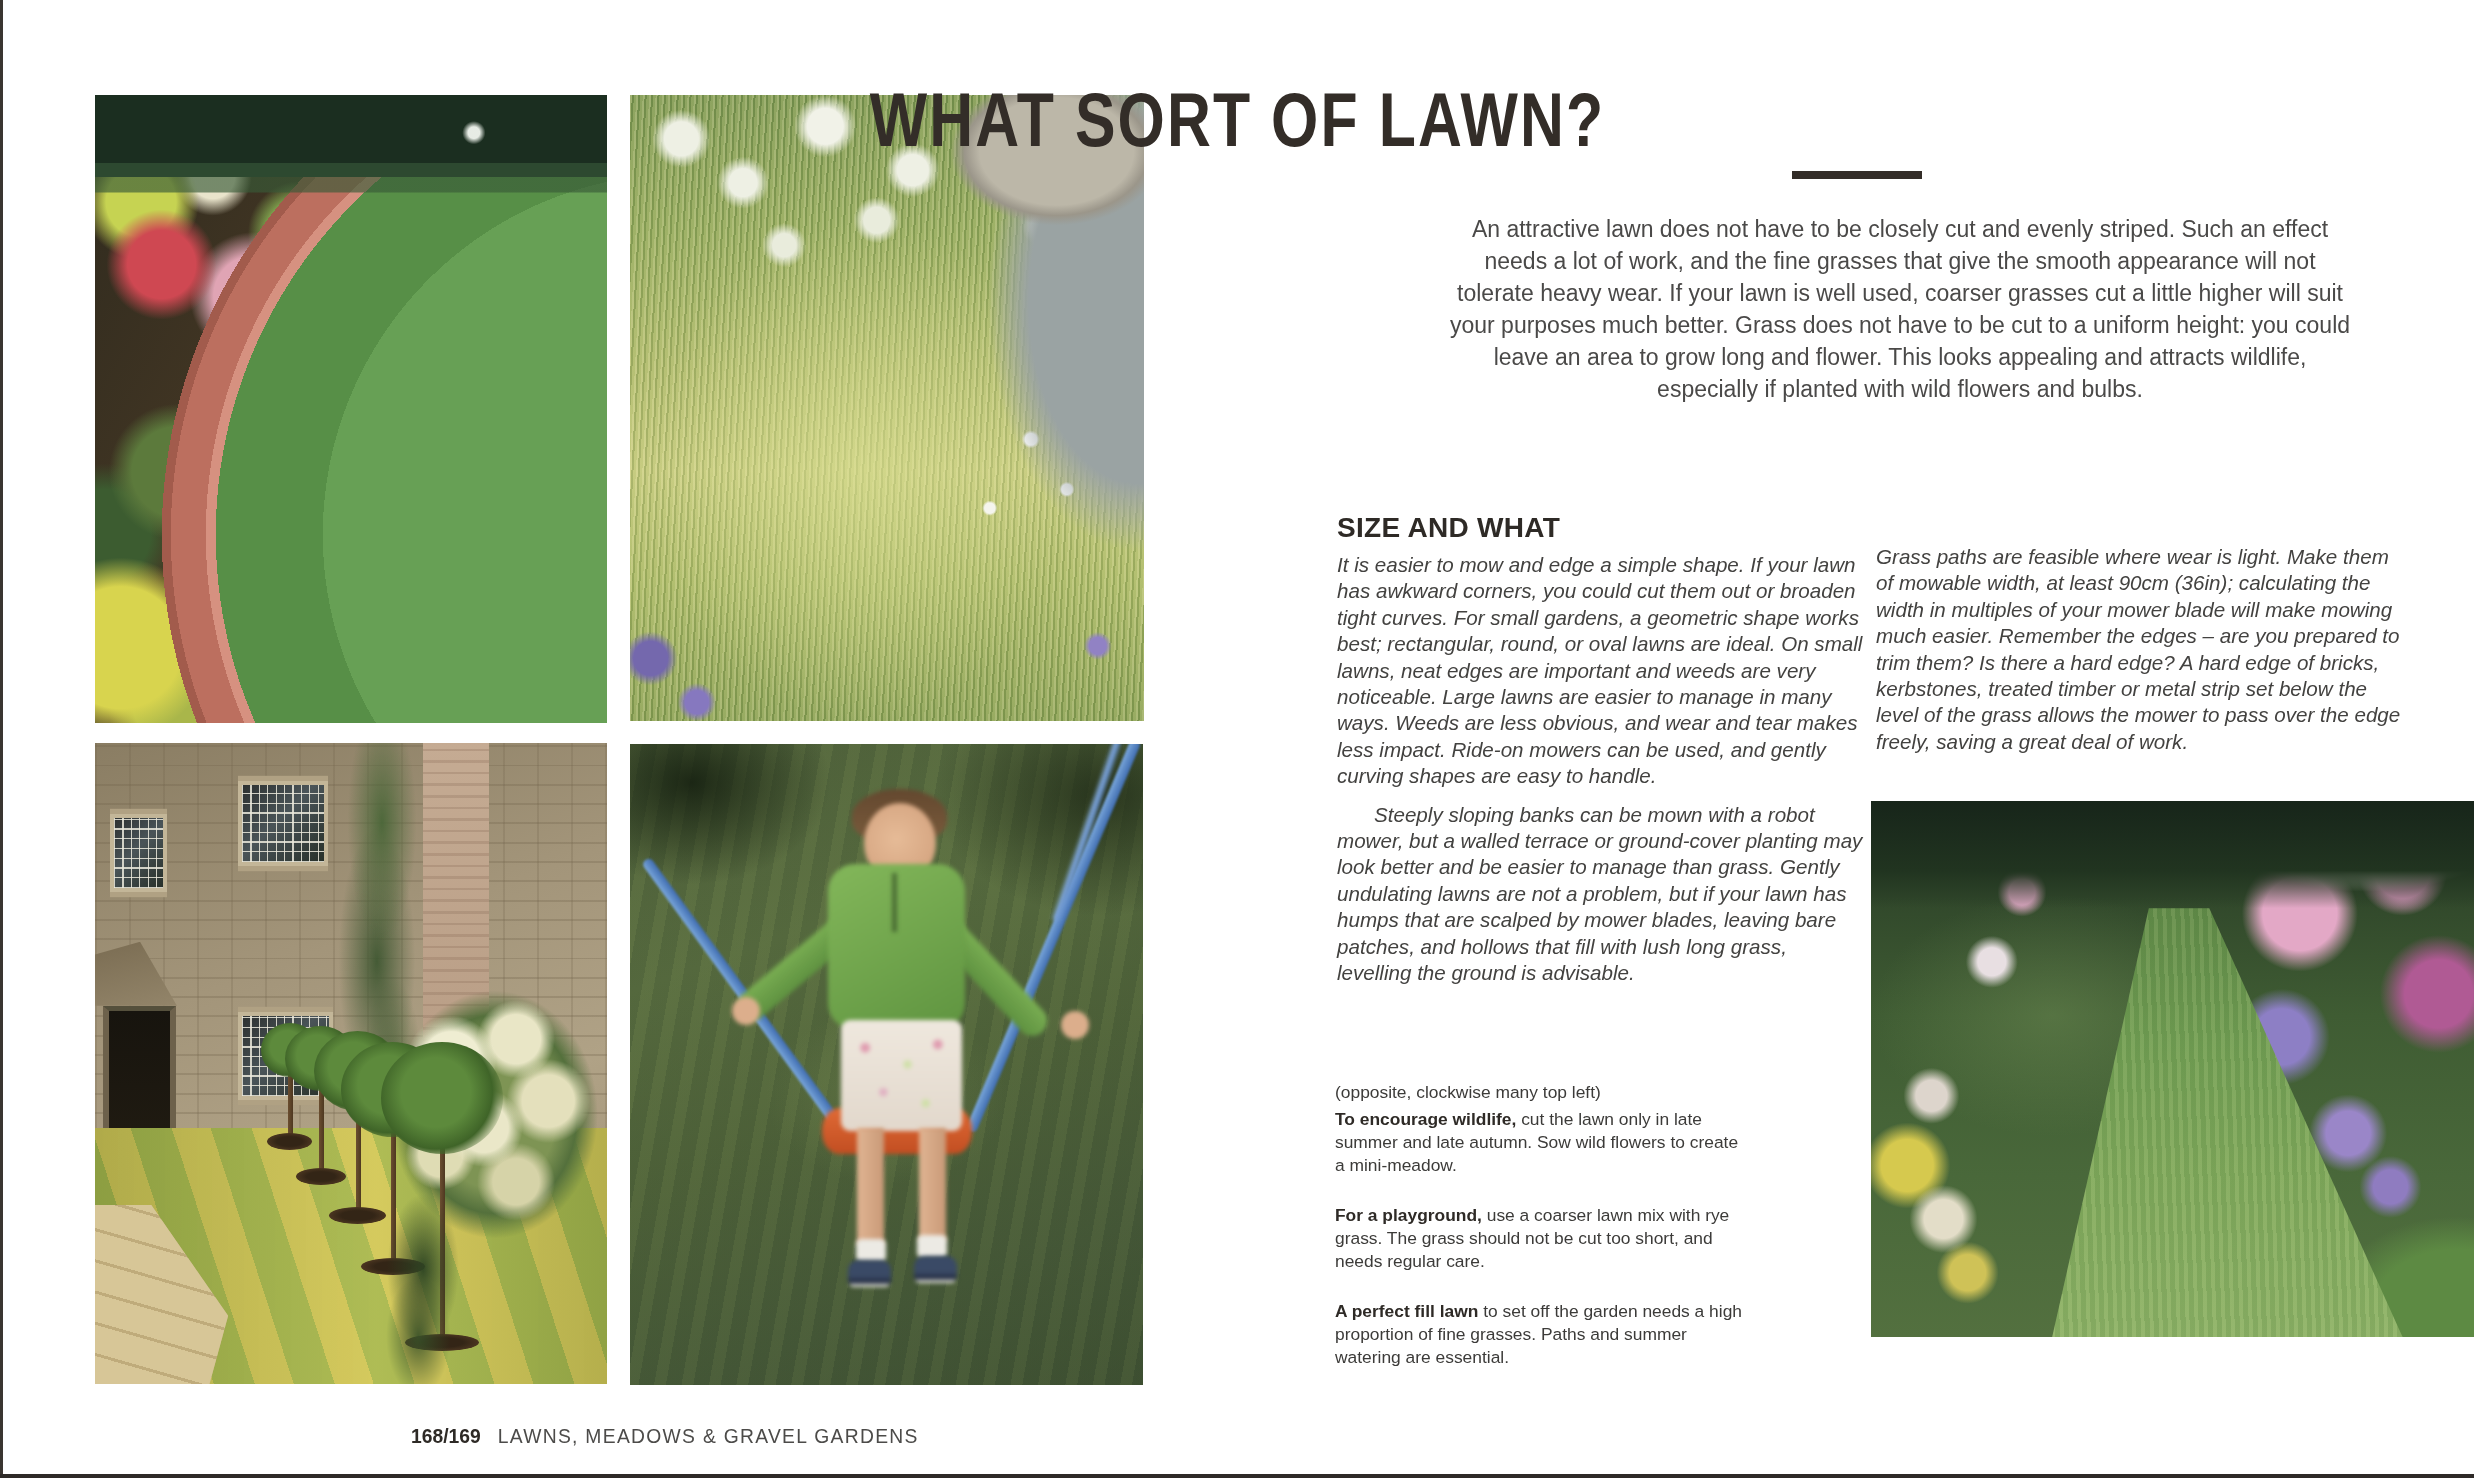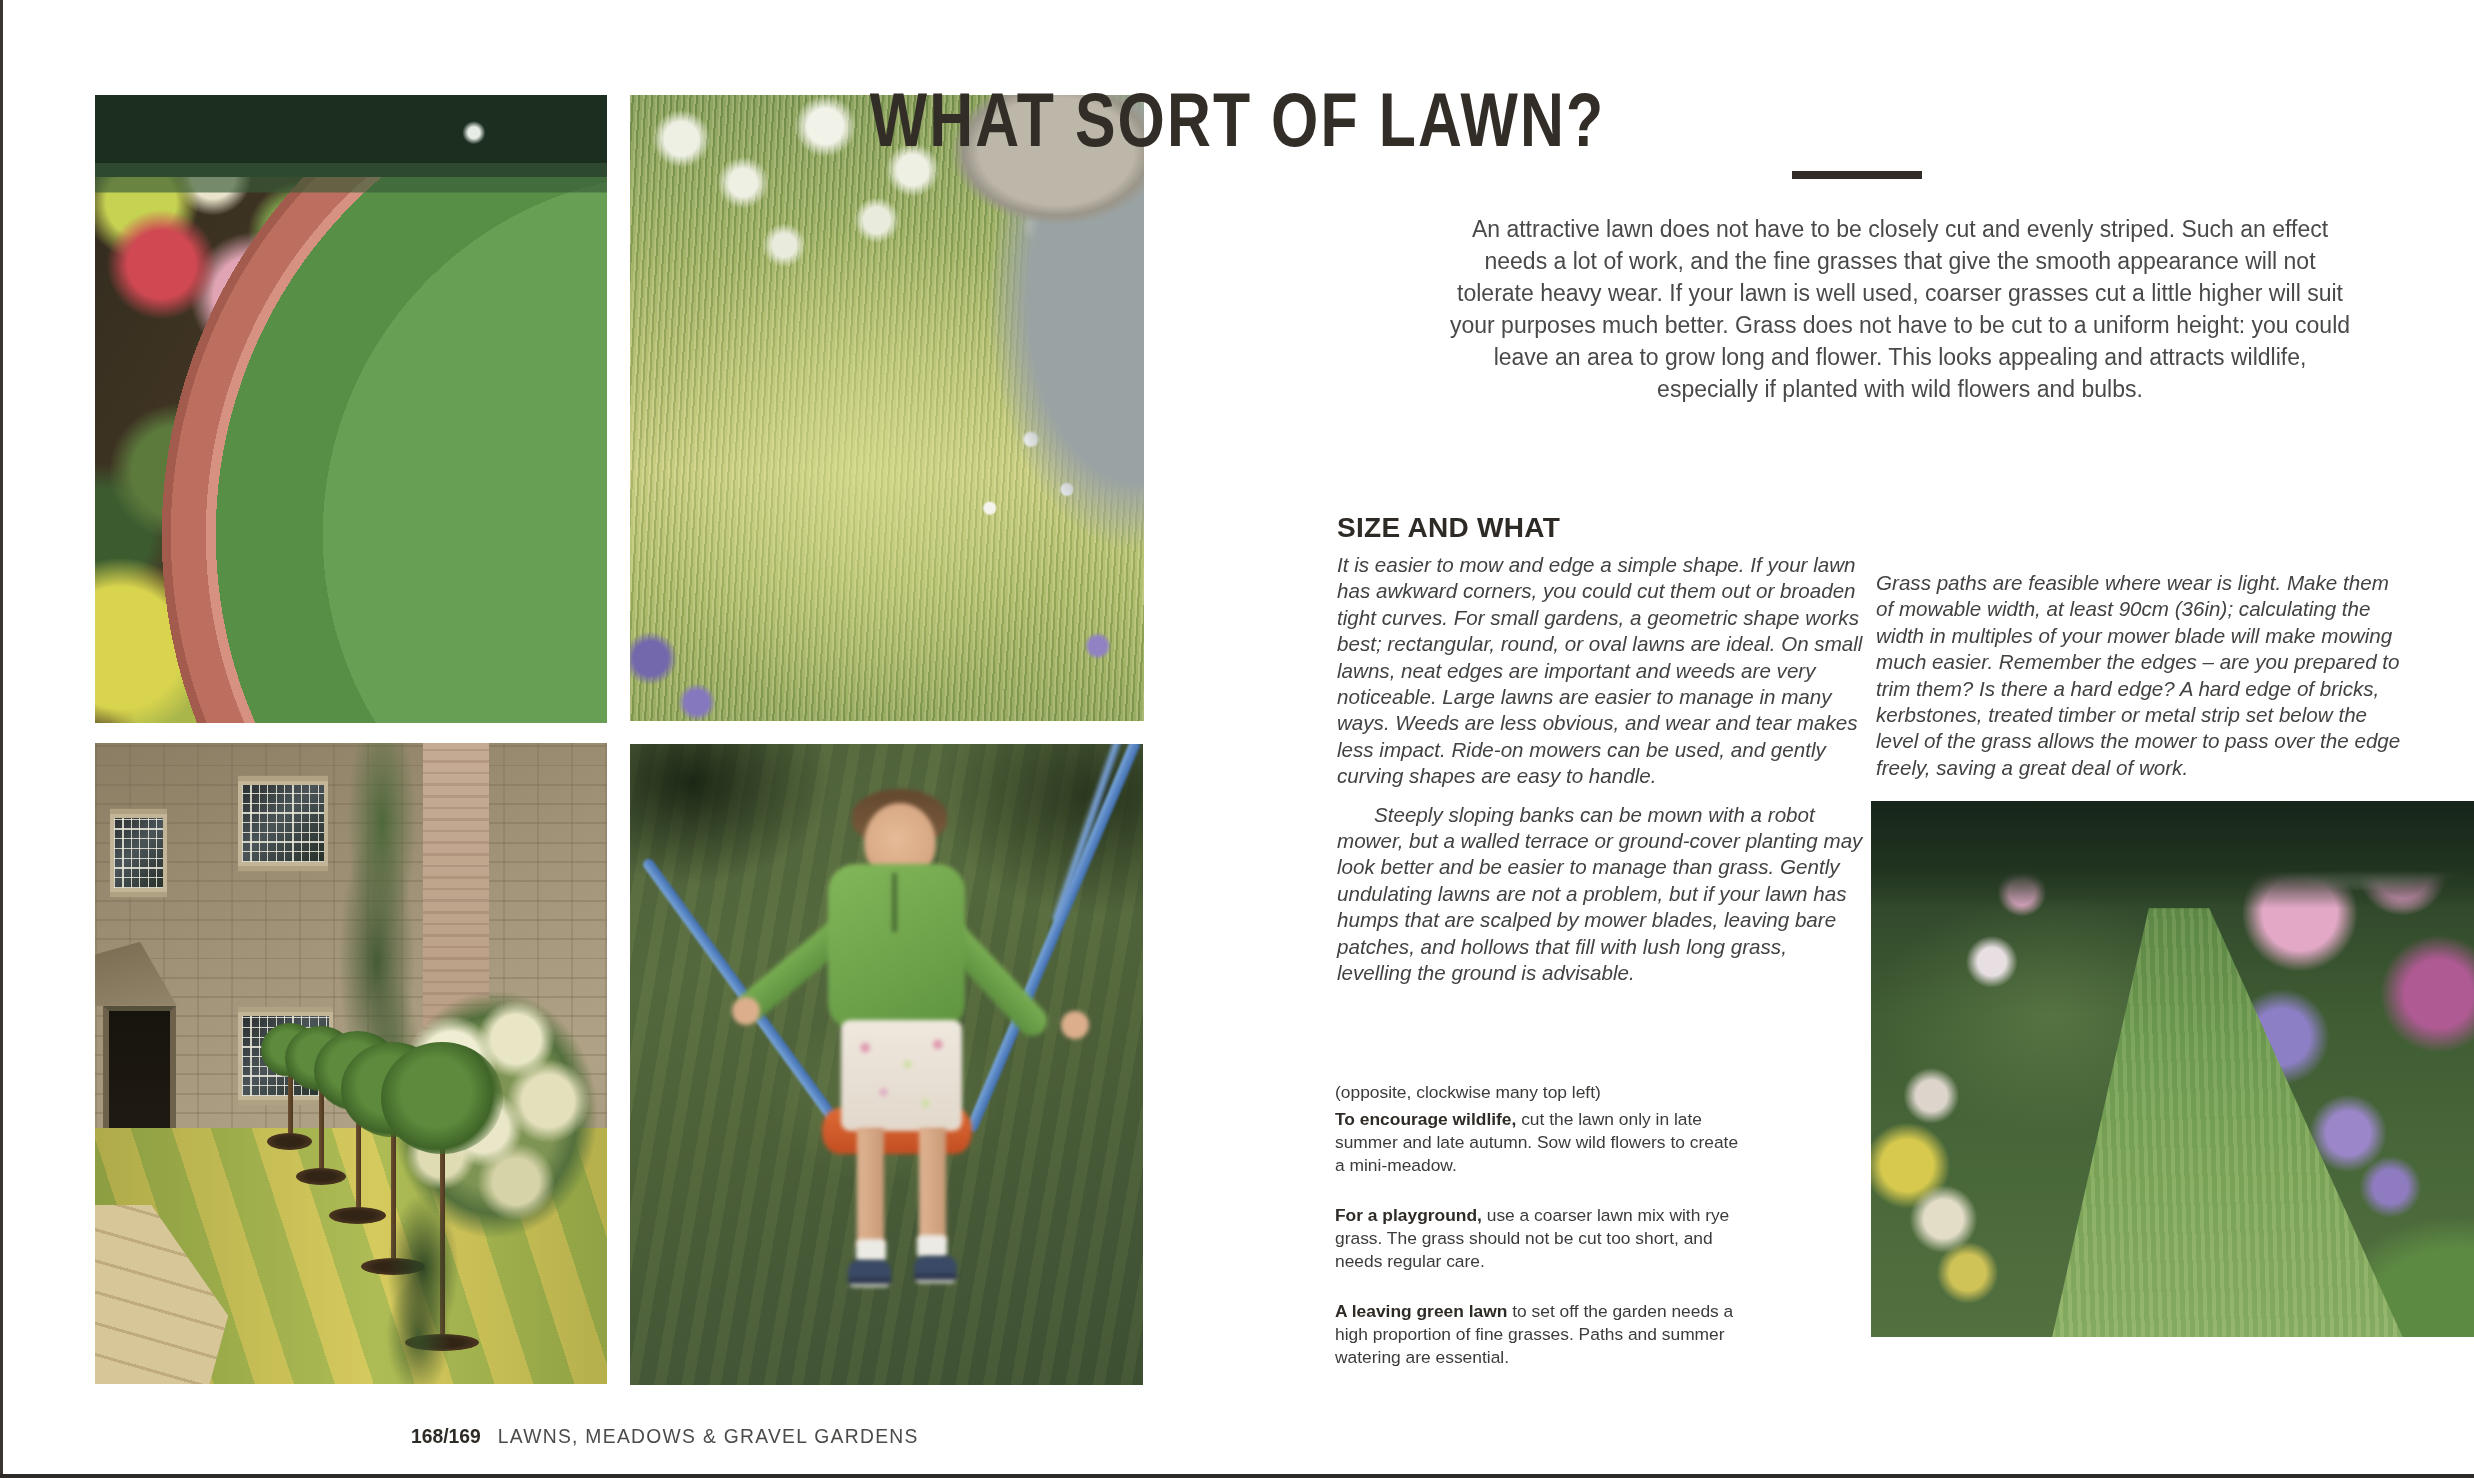--- a/index.html
+++ b/index.html
@@ -176,21 +176,21 @@
     font-size:76px;font-weight:800;letter-spacing:2.6px;color:#332d28;
     transform:scaleX(.8);transform-origin:center top;white-space:nowrap;}
   .title-rule{left:1792px;top:171px;width:130px;height:8.4px;background:#332d28;}
   .intro{left:1411px;top:213px;width:902px;text-align:center;
     font-size:23px;line-height:32px;color:#4a4948;margin-left:38px;}
   .sec-head{left:1337px;top:512px;font-size:28px;font-weight:800;color:#2e2a26;letter-spacing:0.3px;}
   .col{font-size:20.6px;line-height:26.4px;color:#434240;font-style:italic;}
   .col1{left:1337px;top:552px;width:526px;}
   .col1 p{margin:0;}
   .col1 p + p{text-indent:37px;margin-top:12px;}
-  .col2{left:1876px;top:570px;width:527px;}
+  .col2{left:1876px;top:544px;width:527px;}
   .col2 p{margin:0;}
   .caps{left:1335px;top:1081px;width:407px;font-size:17.4px;line-height:23px;color:#3c3b39;}
   .cap-intro{margin:0 0 3.9px 0;}
   .cap-item{margin:0 0 27px 0;}
   .cap-lead{font-weight:800;color:#2e2a26;}
   .photo5-cap{left:1872px;top:1344px;width:387px;font-size:17.4px;line-height:23px;color:#3c3b39;}
   .footer{left:411px;top:1426px;font-size:19.3px;white-space:nowrap;}
   .footer-num{font-weight:800;color:#2e2a26;margin-right:17px;}
   .footer-title{color:#4c4b49;letter-spacing:1.3px;}
 </style>
@@ -266,21 +266,21 @@
     </div>
 
     <div class="abs col col2">
       <p>Grass paths are feasible where wear is light. Make them of mowable width, at least 90cm (36in); calculating the width in multiples of your mower blade will make mowing much easier. Remember the edges – are you prepared to trim them? Is there a hard edge? A hard edge of bricks, kerbstones, treated timber or metal strip set below the level of the grass allows the mower to pass over the edge freely, saving a great deal of work.</p>
     </div>
 
     <div class="abs caps">
       <p class="cap-intro">(opposite, clockwise many top left)</p>
       <p class="cap-item"><span class="cap-lead">To encourage wildlife,</span><span> cut the lawn only in late summer and late autumn. Sow wild flowers to create a mini-meadow.</span></p>
       <p class="cap-item"><span class="cap-lead">For a playground,</span><span> use a coarser lawn mix with rye grass. The grass should not be cut too short, and needs regular care.</span></p>
-      <p class="cap-item"><span class="cap-lead">A leaving green lawn</span><span> to set off the garden needs a high proportion of fine grasses. Paths and summer watering are essential.</span></p>
+      <p class="cap-item"><span class="cap-lead">A perfect fill lawn</span><span> to set off the garden needs a high proportion of fine grasses. Paths and summer watering are essential.</span></p>
     </div>
 
     <div class="photo photo5">
       <div class="abs p5-path"></div>
     </div>
 
   </div>
 
   <div class="abs edge-left"></div>
   <div class="abs edge-bottom"></div>

